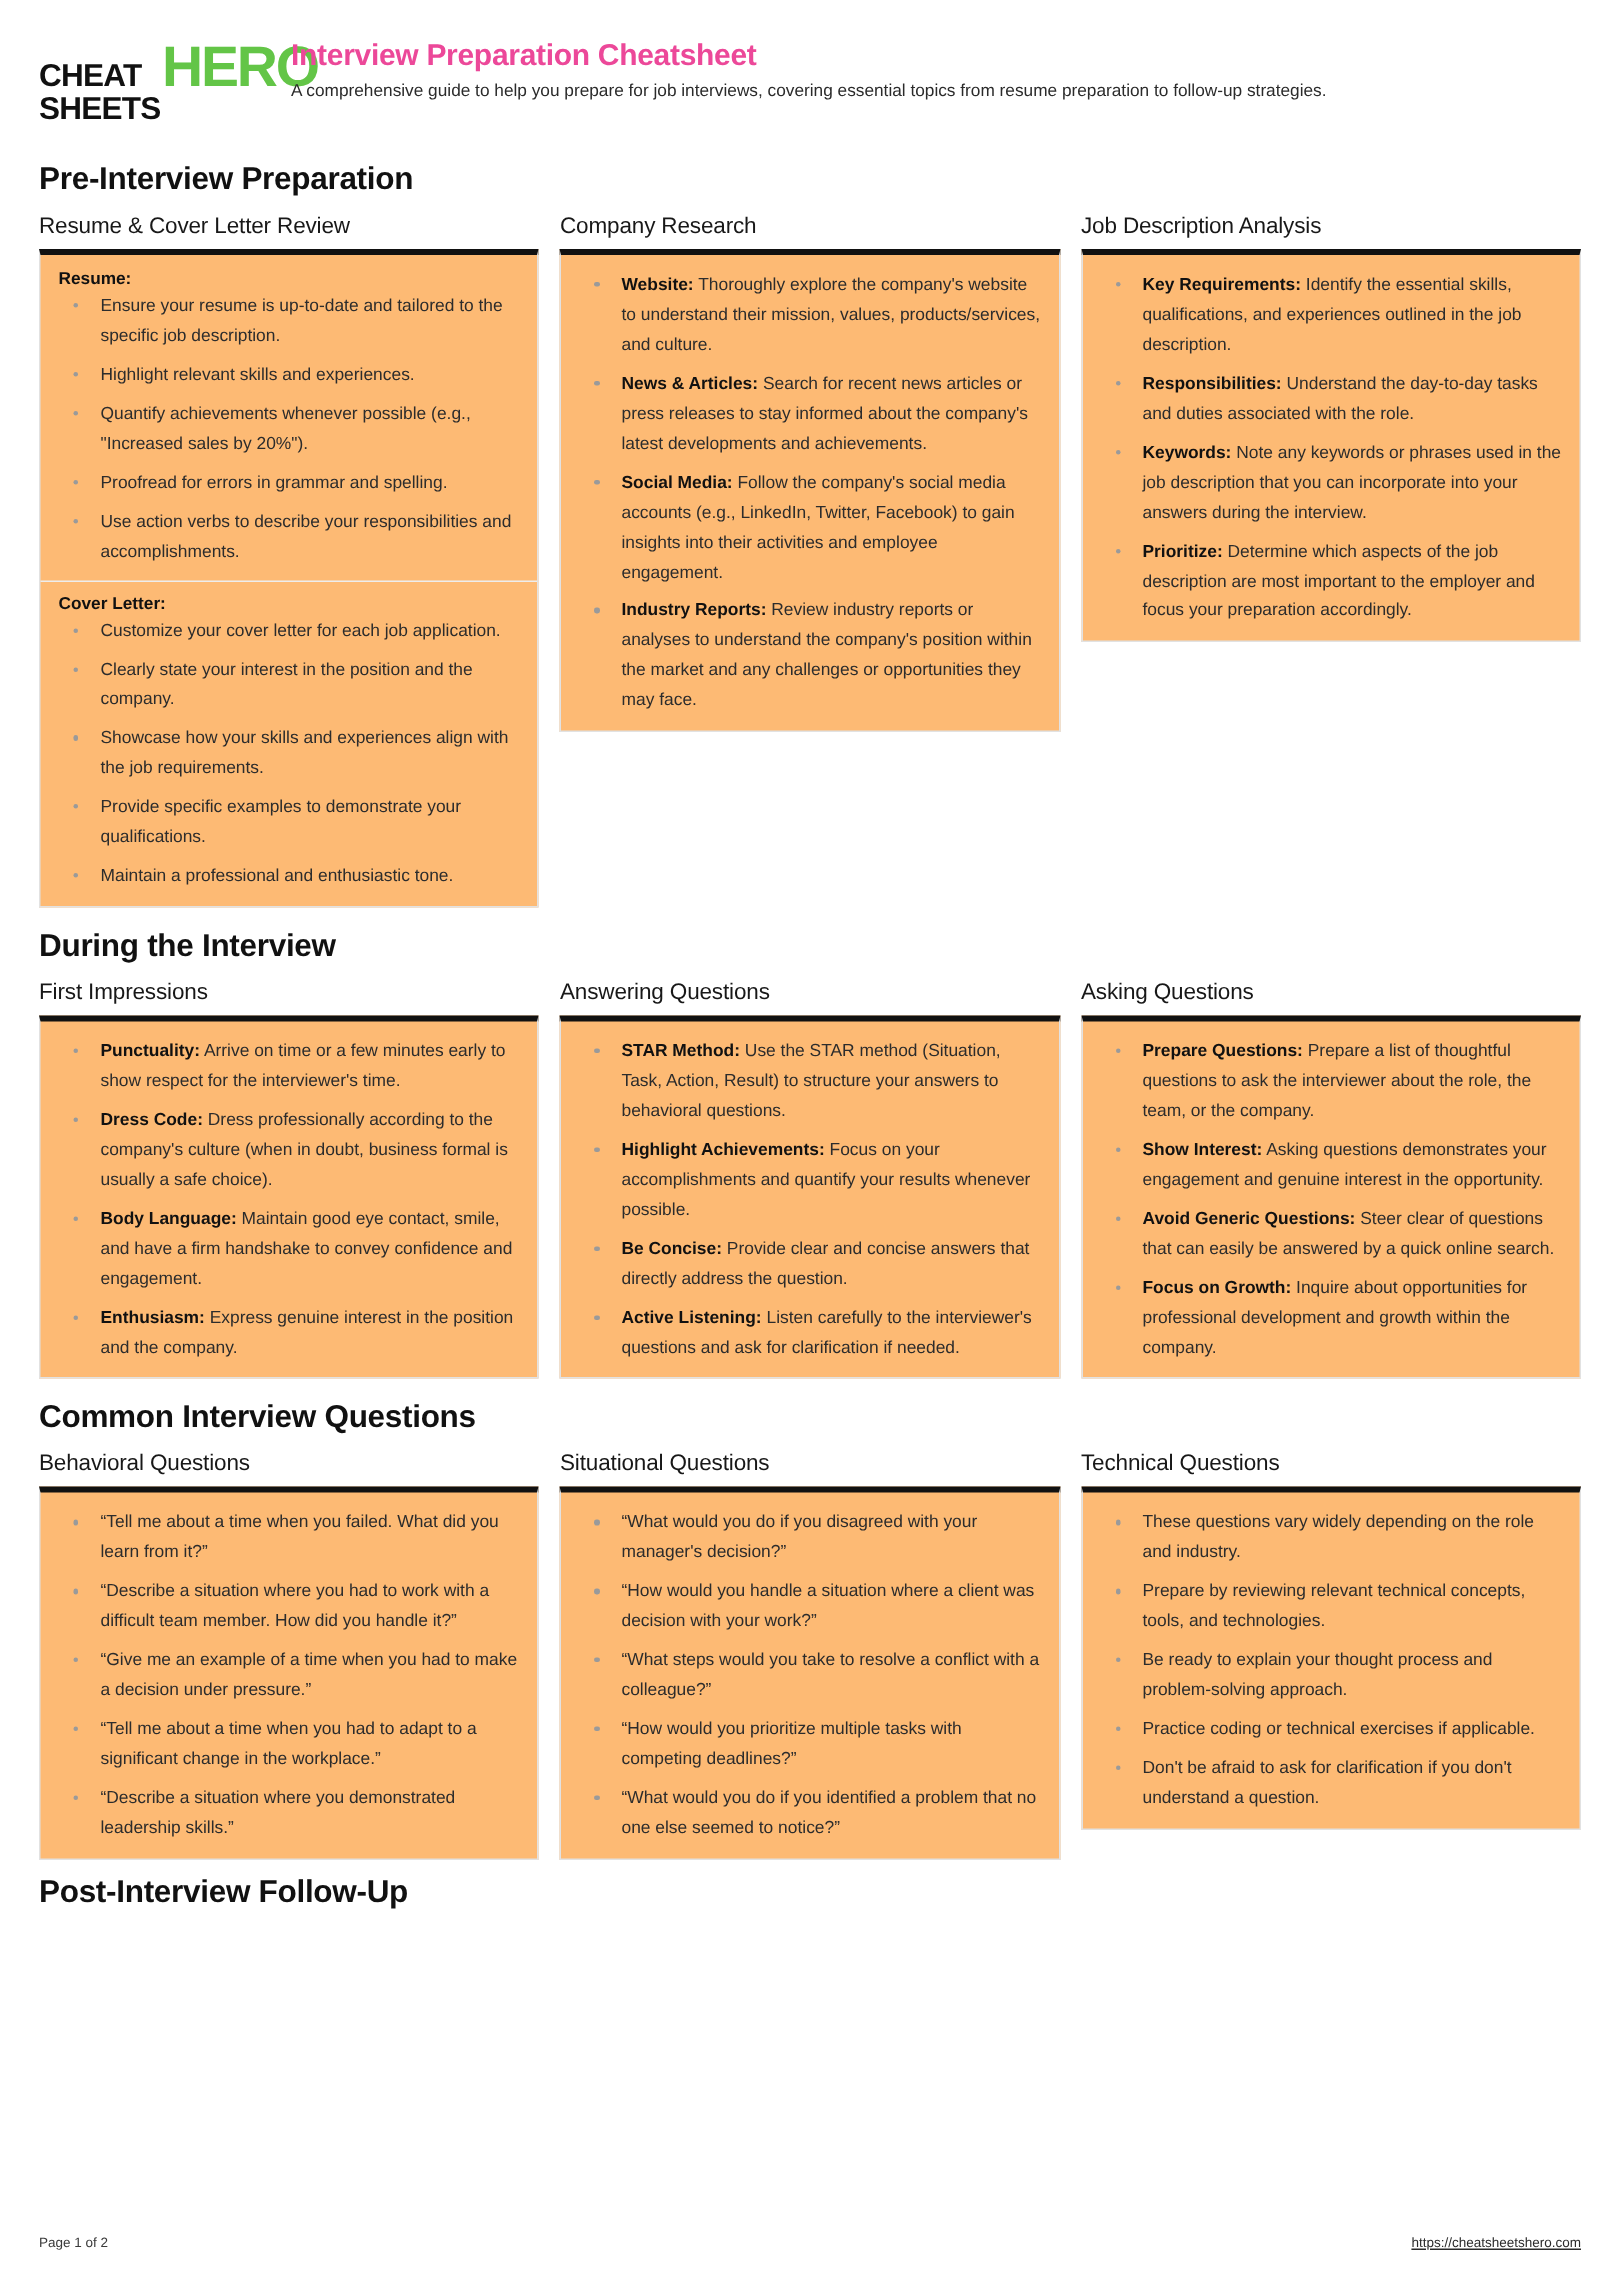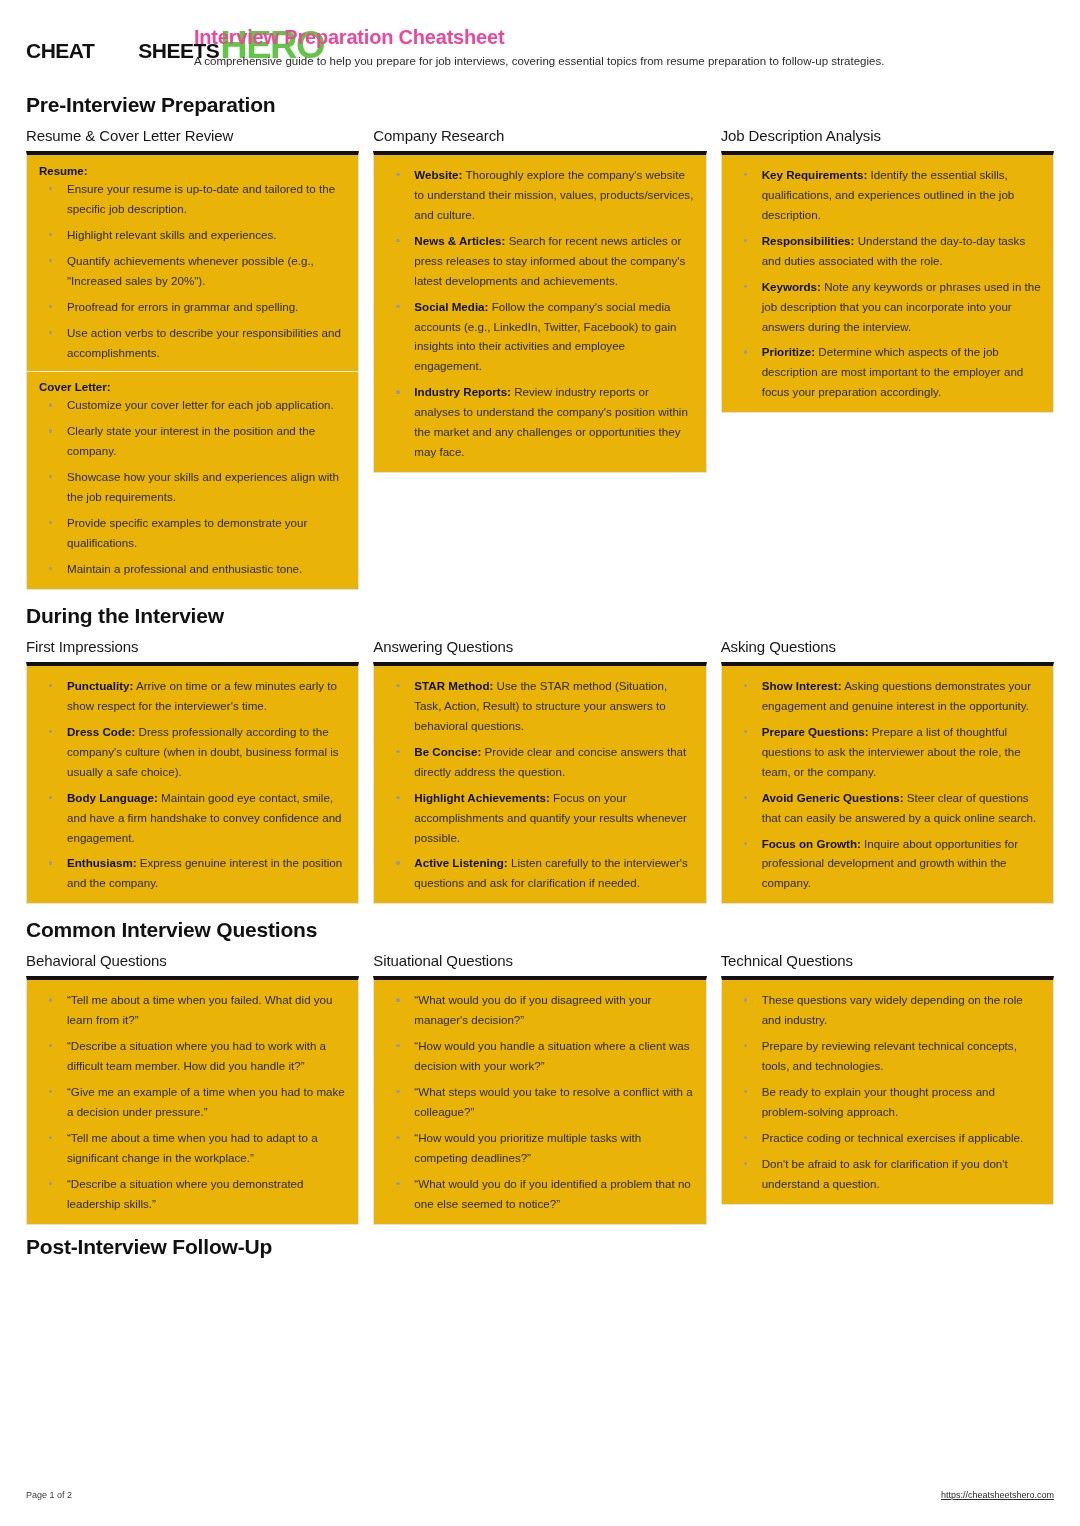--- a/index.html
+++ b/index.html
@@ -36,21 +36,21 @@
     padding-top: 4px;
     line-height: 1.0;
   }
   .logo-row {
     display: flex;
     align-items: baseline;
     font-weight: bold;
     font-size: 21px;
     letter-spacing: -0.3px;
   }
-  .logo-stack { display: flex; flex-direction: row; gap: 44px; }
+  .logo-stack { display: flex; flex-direction: column; }
   .logo-green {
     color: #63c547;
     font-size: 38px;
     font-weight: 800;
     letter-spacing: -1.5px;
     line-height: 0.92;
     margin-left: 1px;
   }
   .logo-left-line {
     font-size: 21px;
@@ -96,21 +96,21 @@
   .card-title {
     font-size: 15px;
     color: #181818;
     margin: 0 0 7px 0;
     font-weight: 400;
     letter-spacing: -0.1px;
   }
   .card {
     border: 1px solid #e2e2e2;
     border-top: 4px solid #111111;
-    background: #eab308;
+    background: #fdba74;
     padding: 10px 12px 10px 12px;
     box-sizing: border-box;
   }
   .sub-label {
     font-size: 11.5px;
     font-weight: bold;
     color: #111111;
     margin: 0 0 2px 0;
   }
   .divider {
@@ -252,33 +252,33 @@
           <li><b>Enthusiasm:</b><span> Express genuine interest in the position and the company.</span></li>
         </ul>
       </div>
     </div>
 
     <div class="col">
       <div class="card-title">Answering Questions</div>
       <div class="card">
         <ul class="bullets">
           <li><b>STAR Method:</b><span> Use the STAR method (Situation, Task, Action, Result) to structure your answers to behavioral questions.</span></li>
+          <li><b>Highlight Achievements:</b><span> Focus on your accomplishments and quantify your results whenever possible.</span></li>
           <li><b>Be Concise:</b><span> Provide clear and concise answers that directly address the question.</span></li>
-          <li><b>Highlight Achievements:</b><span> Focus on your accomplishments and quantify your results whenever possible.</span></li>
           <li><b>Active Listening:</b><span> Listen carefully to the interviewer's questions and ask for clarification if needed.</span></li>
         </ul>
       </div>
     </div>
 
     <div class="col">
       <div class="card-title">Asking Questions</div>
       <div class="card">
         <ul class="bullets">
+          <li><b>Prepare Questions:</b><span> Prepare a list of thoughtful questions to ask the interviewer about the role, the team, or the company.</span></li>
           <li><b>Show Interest:</b><span> Asking questions demonstrates your engagement and genuine interest in the opportunity.</span></li>
-          <li><b>Prepare Questions:</b><span> Prepare a list of thoughtful questions to ask the interviewer about the role, the team, or the company.</span></li>
           <li><b>Avoid Generic Questions:</b><span> Steer clear of questions that can easily be answered by a quick online search.</span></li>
           <li><b>Focus on Growth:</b><span> Inquire about opportunities for professional development and growth within the company.</span></li>
         </ul>
       </div>
     </div>
 
   </div>
 
   <div class="section-heading">Common Interview Questions</div>
 

